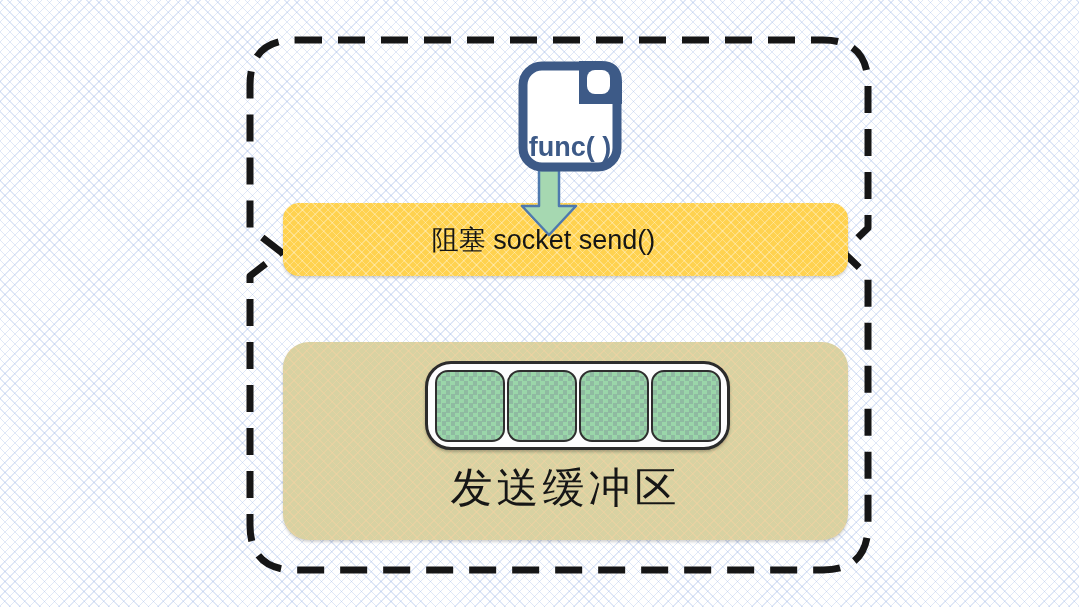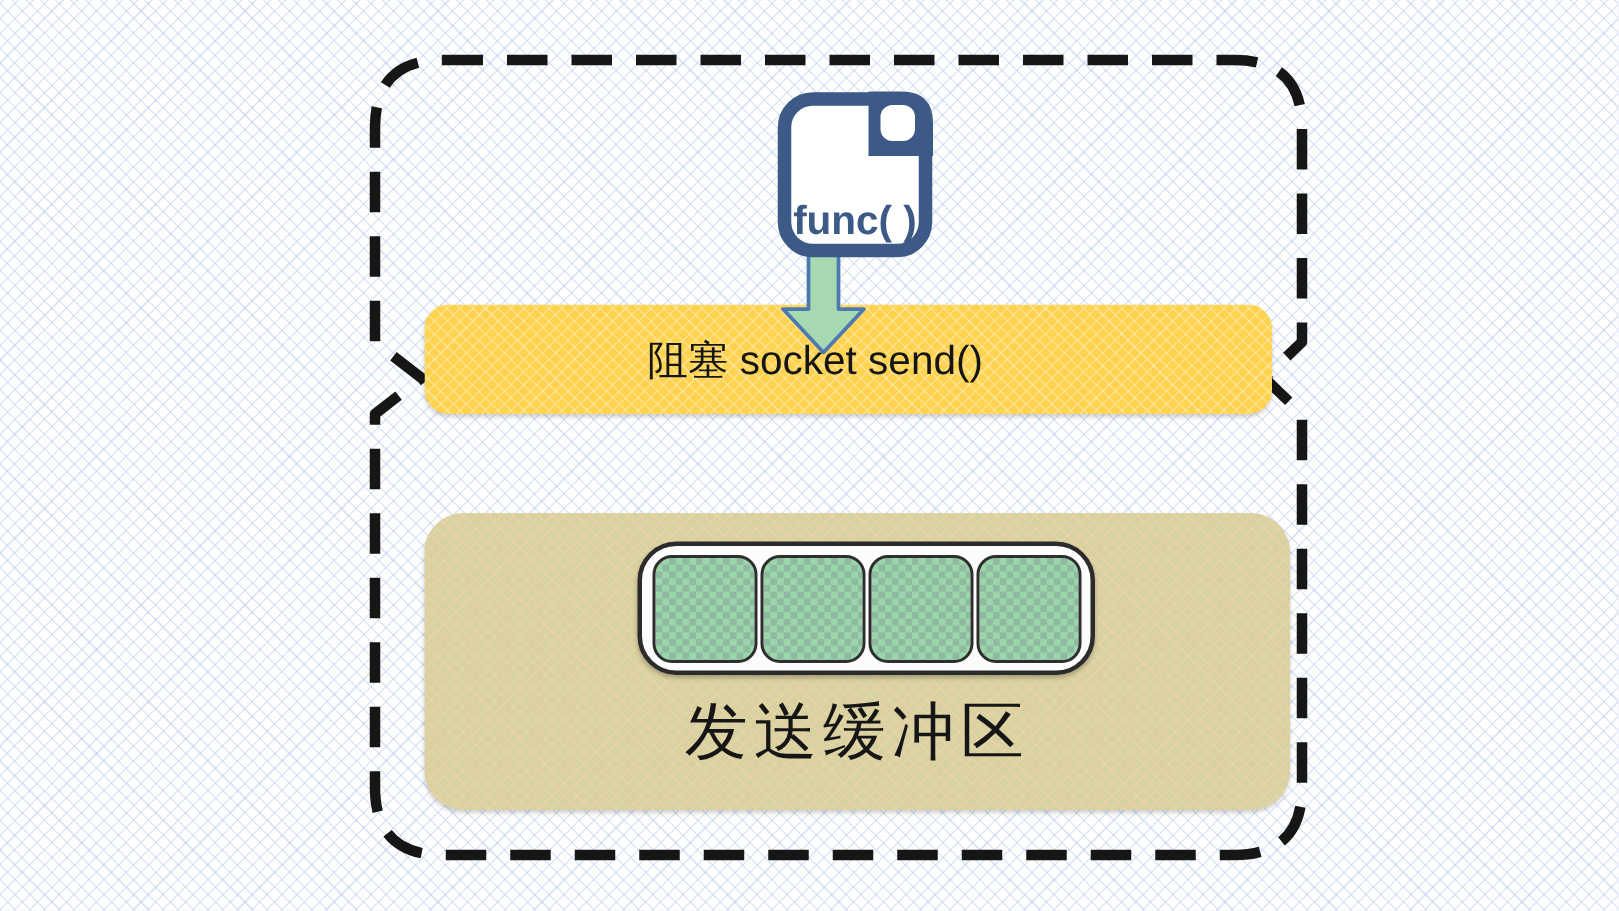--- a/index.html
+++ b/index.html
@@ -80,21 +80,20 @@
     position: absolute;
     left: 283px; top: 342px;
     width: 565px; height: 198px;
     border-radius: 26px;
     background-color: #d8d2a2;
     background-image:
       repeating-linear-gradient(45deg,  rgba(246,210,162,0.45) 0 1px, transparent 1px 6px),
       repeating-linear-gradient(-45deg, rgba(246,210,162,0.45) 0 1px, transparent 1px 6px);
     box-shadow: 0 2px 3px rgba(0,0,0,0.18);
     z-index: 2;
-    padding-left: 12px;
   }
   .slot-track {
     position: absolute;
     left: 142px; top: 19px;
     width: 305px; height: 89px;
     box-sizing: border-box;
     background: #fcfcfd;
     border: 3px solid #2b2b2b;
     border-radius: 26px;
     box-shadow: 0 2px 3px rgba(0,0,0,0.25);

